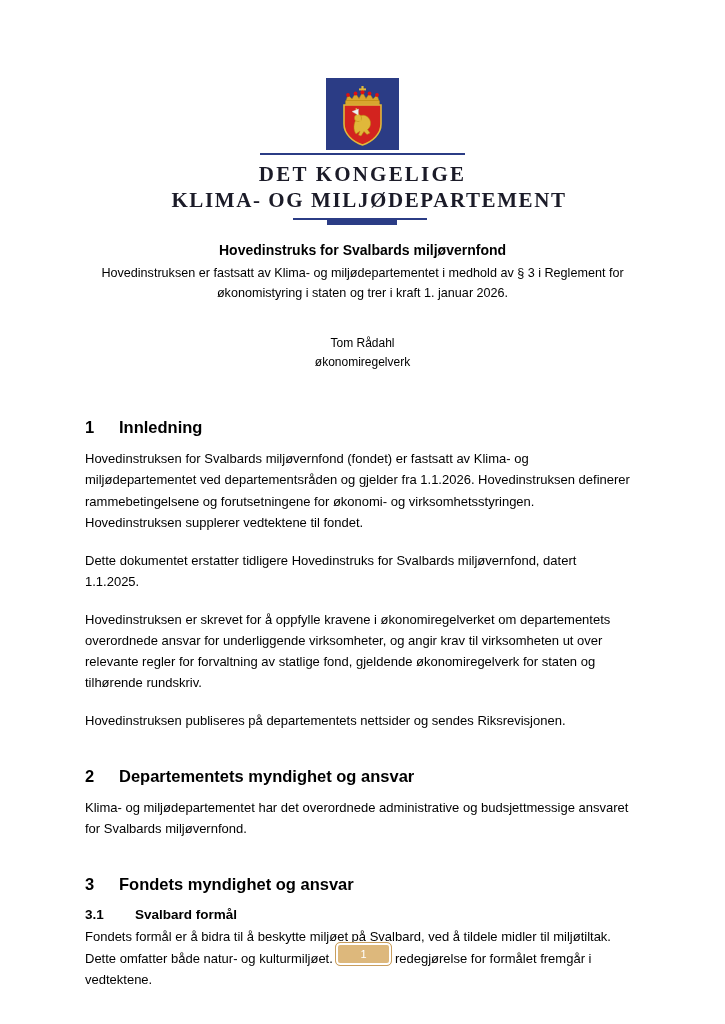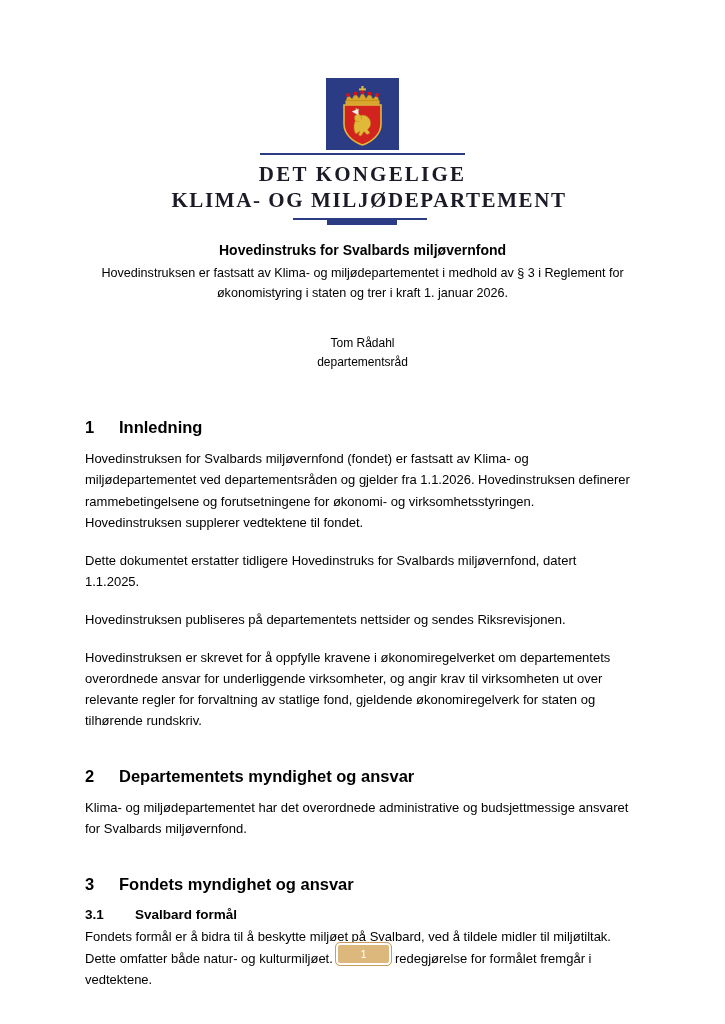--- a/index.html
+++ b/index.html
@@ -229,33 +229,33 @@
     </div>
   </div>
 
   <div class="title-block">
     <div class="doc-title">Hovedinstruks for Svalbards miljøvernfond</div>
     <div class="doc-subtitle">Hovedinstruksen er fastsatt av Klima- og miljødepartementet i medhold av § 3 i Reglement for økonomistyring i staten og trer i kraft 1. januar 2026.</div>
   </div>
 
   <div class="sig-block">
     <div>Tom Rådahl</div>
-    <div>departementsråd</div>
+    <div>økonomiregelverk</div>
   </div>
 
   <div class="body-content">
 
     <h1 class="sec">
       <span class="num">1</span>
       <span>Innledning</span>
     </h1>
     <p class="para">Hovedinstruksen for Svalbards miljøvernfond (fondet) er fastsatt av Klima- og miljødepartementet ved departementsråden og gjelder fra 1.1.2026. Hovedinstruksen definerer rammebetingelsene og forutsetningene for økonomi- og virksomhetsstyringen. Hovedinstruksen supplerer vedtektene til fondet.</p>
     <p class="para">Dette dokumentet erstatter tidligere Hovedinstruks for Svalbards miljøvernfond, datert 1.1.2025.</p>
+    <p class="para">Hovedinstruksen er skrevet for å oppfylle kravene i økonomiregelverket om departementets overordnede ansvar for underliggende virksomheter, og angir krav til virksomheten ut over relevante regler for forvaltning av statlige fond, gjeldende økonomiregelverk for staten og tilhørende rundskriv.</p>
     <p class="para">Hovedinstruksen publiseres på departementets nettsider og sendes Riksrevisjonen.</p>
-    <p class="para">Hovedinstruksen er skrevet for å oppfylle kravene i økonomiregelverket om departementets overordnede ansvar for underliggende virksomheter, og angir krav til virksomheten ut over relevante regler for forvaltning av statlige fond, gjeldende økonomiregelverk for staten og tilhørende rundskriv.</p>
 
     <div class="gap-lg"></div>
 
     <h1 class="sec">
       <span class="num">2</span>
       <span>Departementets myndighet og ansvar</span>
     </h1>
     <p class="para">Klima- og miljødepartementet har det overordnede administrative og budsjettmessige ansvaret for Svalbards miljøvernfond.</p>
 
     <div class="gap-lg"></div>

